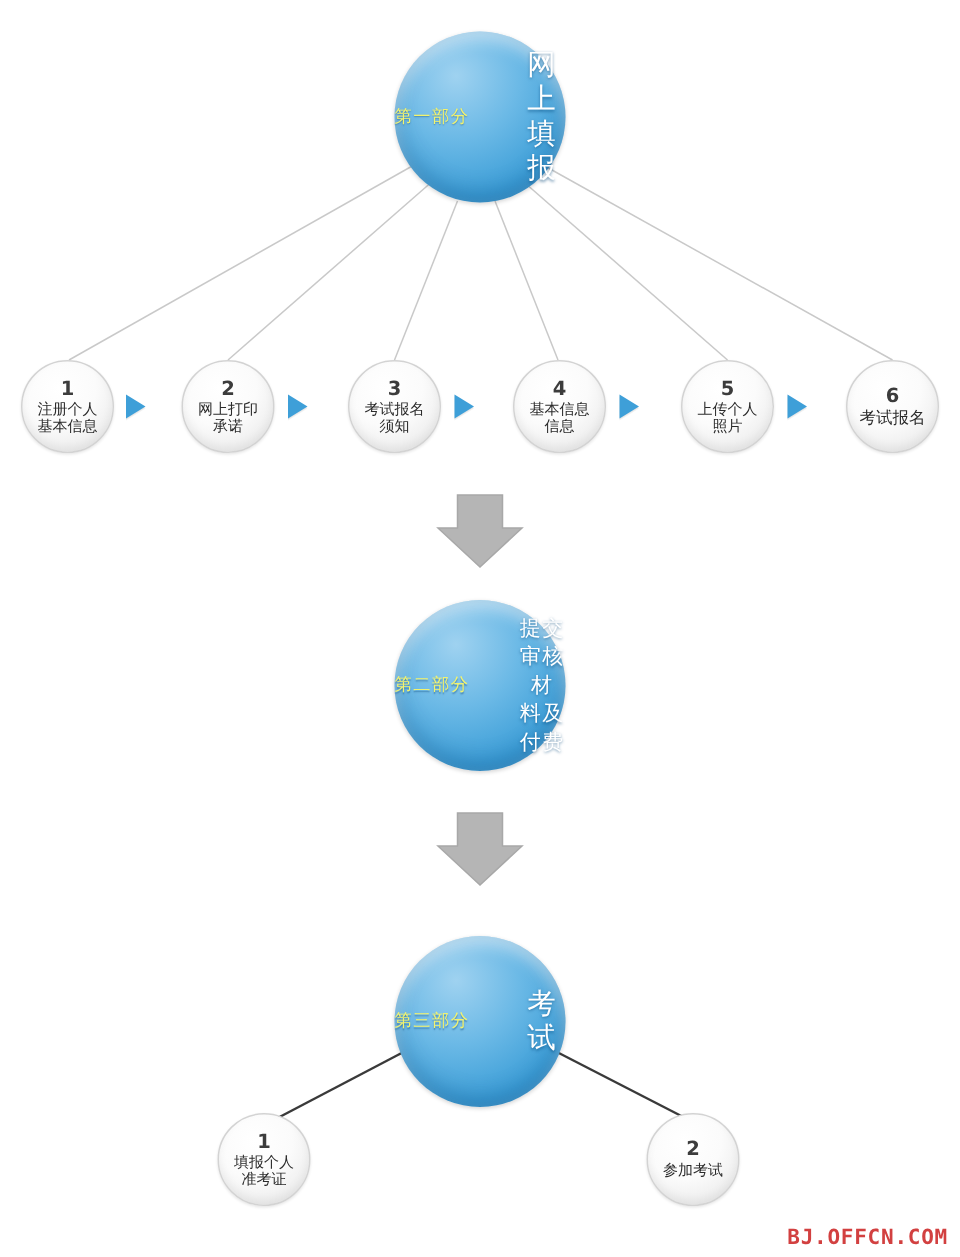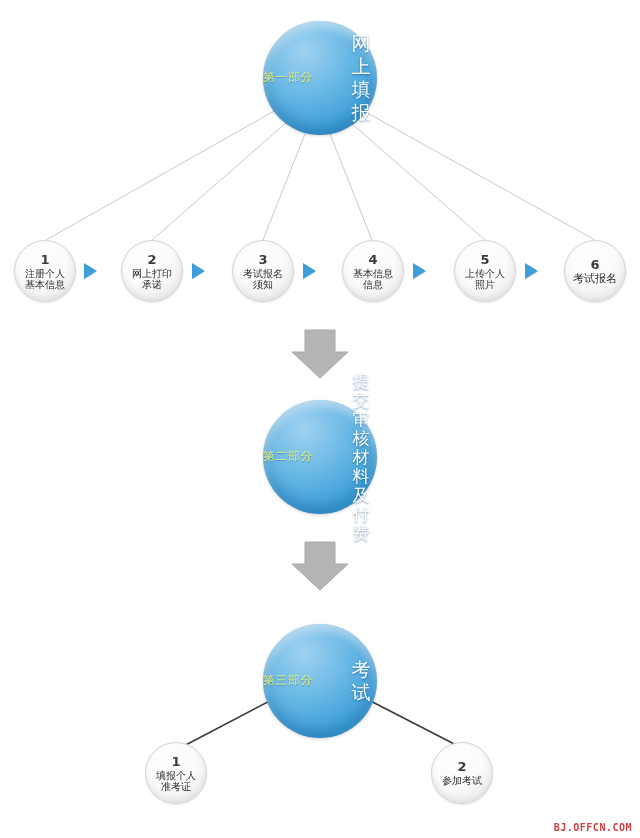--- a/index.html
+++ b/index.html
@@ -55,21 +55,21 @@
     color: #ffffff;
     font-size: 19px;
     line-height: 23px;
     letter-spacing: 1px;
     text-align: center;
     text-shadow: 0 1px 2px rgba(0,70,120,0.55);
     font-weight: normal;
     margin-left: 33px;
   }
   .big-circle .main.small {
-    font-size: 17px;
+    font-size: 14px;
     line-height: 19px;
   }
 
   
   .step {
     position: absolute;
     width: 62px;
     height: 62px;
     border-radius: 50%;
     background: radial-gradient(circle at 40% 30%, #ffffff 0%, #fbfbfb 45%, #ececec 80%, #e0e0e0 100%);
@@ -105,21 +105,21 @@
     border-bottom: 8px solid transparent;
     border-left: 13px solid #3e9fd8;
     filter: drop-shadow(0 1px 0 rgba(0,0,0,0.10));
   }
 
   
   .watermark {
     position: absolute;
     right: 8px;
     bottom: 5px;
-    font-size: 10px;
+    font-size: 14px;
     font-weight: bold;
     color: #d24040;
     letter-spacing: 0.5px;
     font-family: "DejaVu Sans Mono", "Liberation Mono", monospace;
   }
 </style>
 </head>
 <body>
 
 <div id="canvas">

